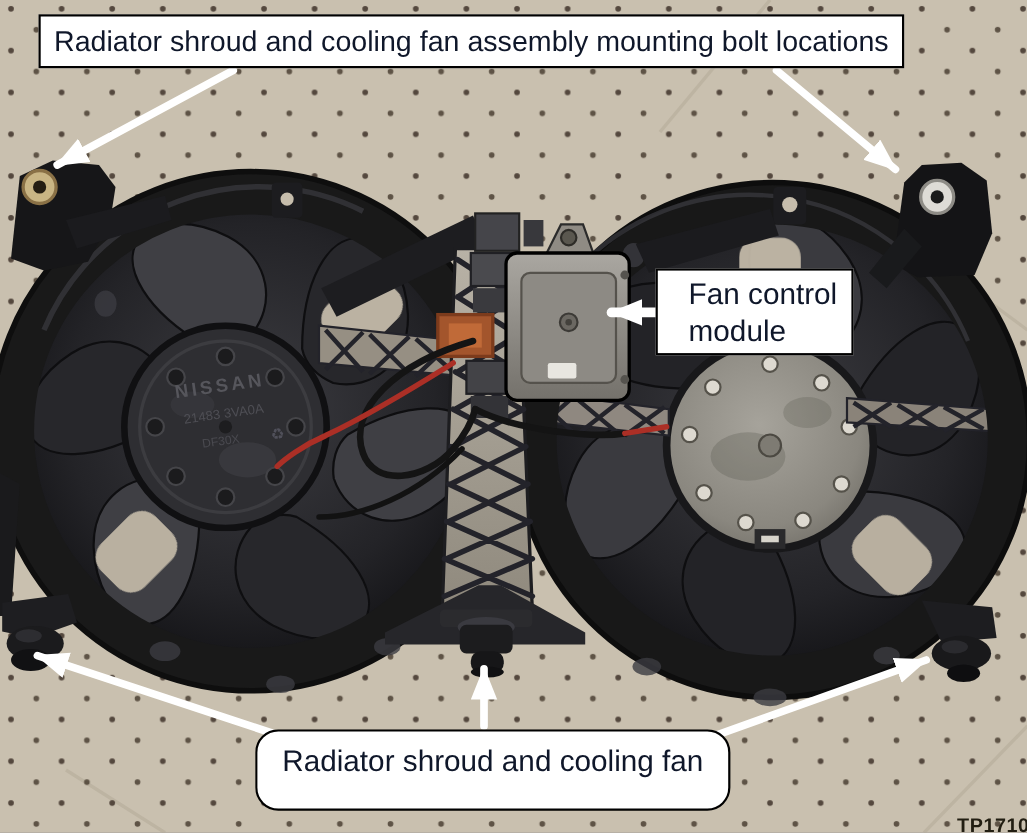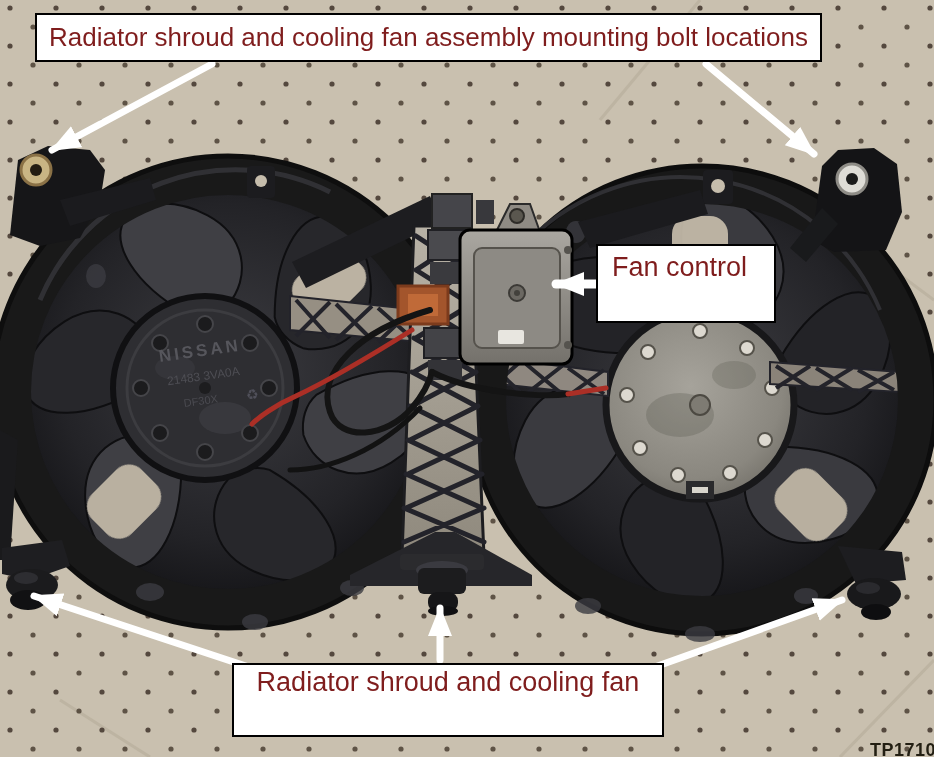--- a/index.html
+++ b/index.html
@@ -2,34 +2,34 @@
 <html><head>
 <meta charset="utf-8">
 <style>
   html,body{margin:0;padding:0;background:#888;}
   .stage{
     position:relative;width:934px;height:757px;overflow:hidden;
     background:#c9c0af;font-family:"Liberation Sans",sans-serif;
   }
   .stage svg{position:absolute;left:0;top:0;}
   .label{
-    position:absolute;background:#ffffff;border:2px solid #000000;color:#7f1d1d;
+    position:absolute;background:#ffffff;border:2px solid #000000;color:#0f172a;
     box-sizing:border-box;font-family:"Liberation Sans",sans-serif;z-index:5;
   }
   .label-top{
     left:35px;top:13px;width:787px;height:49px;font-size:26px;
     display:flex;align-items:center;justify-content:center;white-space:nowrap;
   }
   .label-module{
     left:596px;top:244px;width:180px;height:79px;font-size:27px;line-height:34px;
-    padding:4px 0 0 14px;
+    padding:4px 0 0 28px;
   }
   .label-bottom{
     left:232px;top:663px;width:432px;height:74px;font-size:27px;line-height:34px;
-    text-align:center;padding-top:0;
+    text-align:center;padding-top:10px;border-radius:21px;
   }
   .fig-code{
     position:absolute;left:870px;top:740px;font-size:18px;font-weight:600;
     color:#221e12;letter-spacing:.5px;z-index:6;white-space:nowrap;
   }
 </style>
 </head>
 <body>
 
 <div class="stage">
@@ -265,20 +265,21 @@
     <line x1="652" y1="668" x2="842" y2="600" stroke="#ffffff" stroke-width="7" marker-end="url(#ah)"></line>
   </g>
 </svg>
 
 <div class="label label-top">
   <span>Radiator shroud and cooling fan assembly mounting bolt locations</span>
 </div>
 
 <div class="label label-module">
   <div>Fan control</div>
+  <div>module</div>
 </div>
 
 <div class="label label-bottom">
   <div>Radiator shroud and cooling fan</div>
 </div>
 
 <div class="fig-code">TP1710</div>
 
 </div>
 

